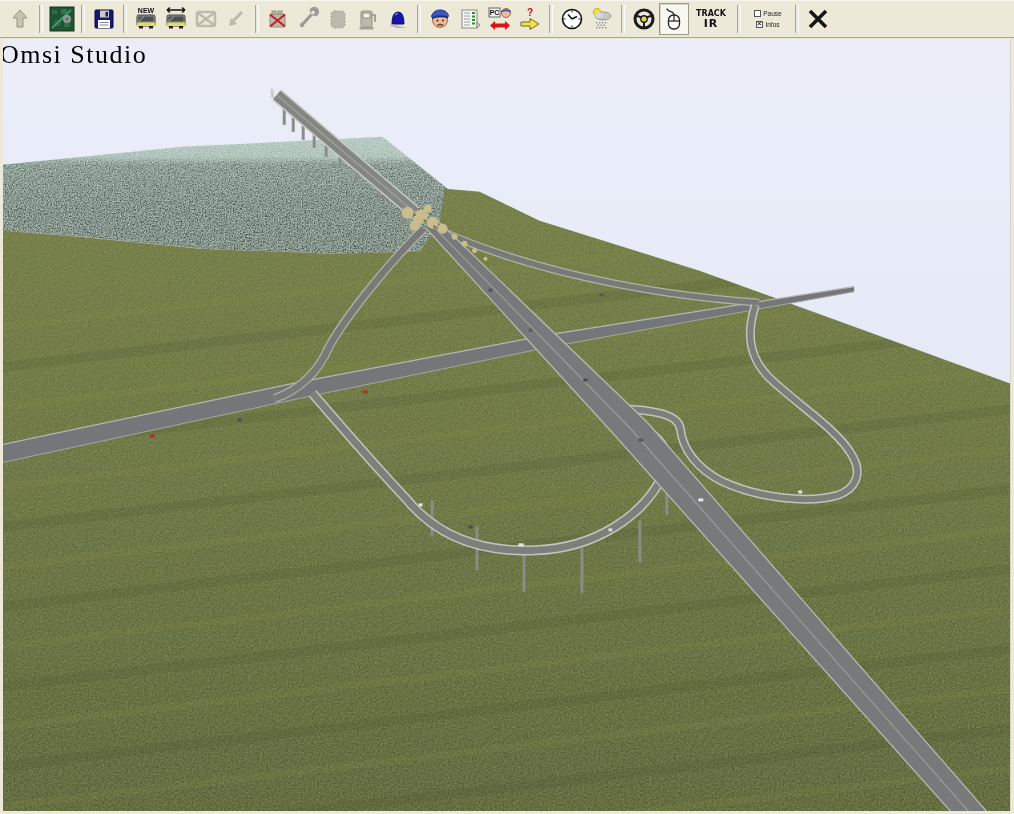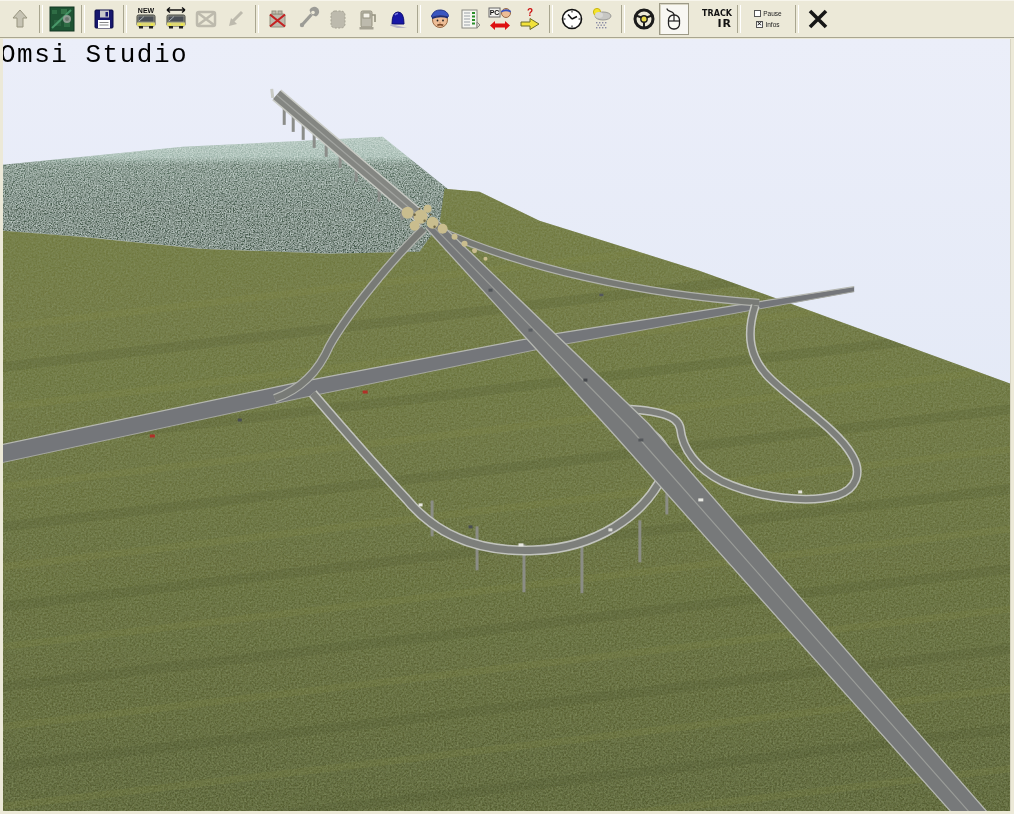--- a/index.html
+++ b/index.html
@@ -30,21 +30,21 @@
     background:#f8f7f2;
     border:1px solid #9d9a87;
     box-shadow:inset 1px 1px 0 #d8d5c4;
   }
   .tb-sep{
     width:2px;height:28px;margin:0 4px;flex:0 0 auto;
     border-left:1px solid #a9a690;border-right:1px solid #ffffff;
   }
   .tb-btn svg{display:block;}
   .trackir{
-    display:flex;flex-direction:column;align-items:flex-end;justify-content:center;
+    display:flex;flex-direction:column;align-items:center;justify-content:center;
     line-height:1;color:#111;width:42px;
     font-family:"DejaVu Sans", sans-serif;
   }
   .trackir .t1{font-size:8px;font-weight:bold;letter-spacing:0px;}
   .trackir .t2{font-size:11px;font-weight:bold;letter-spacing:1px;}
   .optbox{
     display:flex;flex-direction:column;justify-content:center;gap:2px;
     width:46px;padding:0 2px;
   }
   .optrow{display:flex;align-items:center;gap:2px;height:9px;}
@@ -58,21 +58,21 @@
   .optrow .lbl{font-size:6.5px;color:#222;white-space:nowrap;overflow:hidden;max-width:34px;}
   
   .viewport{
     position:absolute;top:39px;left:3px;right:3px;bottom:3px;
     background:#e8ecf8;overflow:hidden;
     border-right:1px solid #d8d5c4;
   }
   .viewport svg.scene{position:absolute;top:0;left:0;width:100%;height:100%;}
   .studio-title{
     position:absolute;top:1px;left:-3px;
-    font-family:Liberation Mono, monospace;
+    font-family:Liberation Serif, serif;
     font-size:26px;font-weight:400;letter-spacing:1.5px;color:#000;
     user-select:none;
   }
 </style>
 </head>
 <body>
 
 <div class="toolbar">
 
   <div class="tb-btn">

